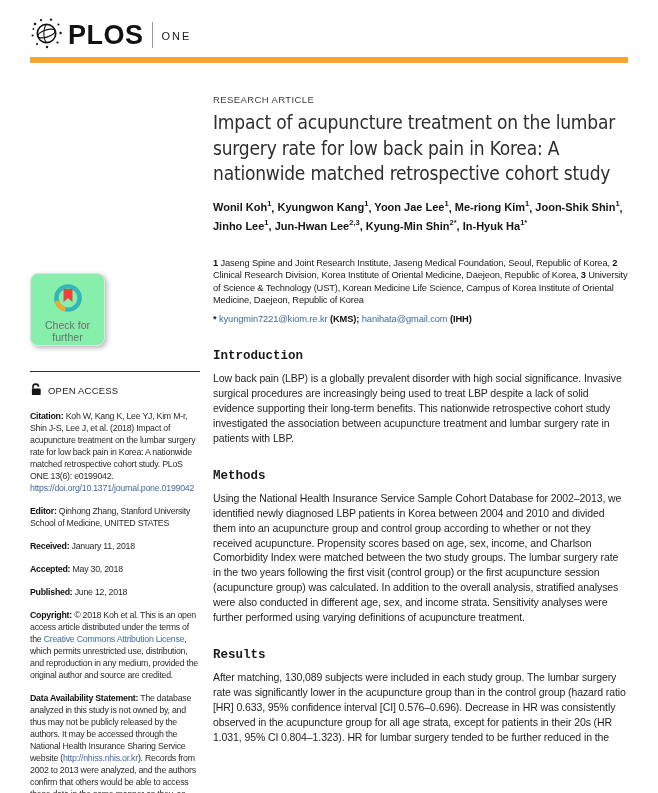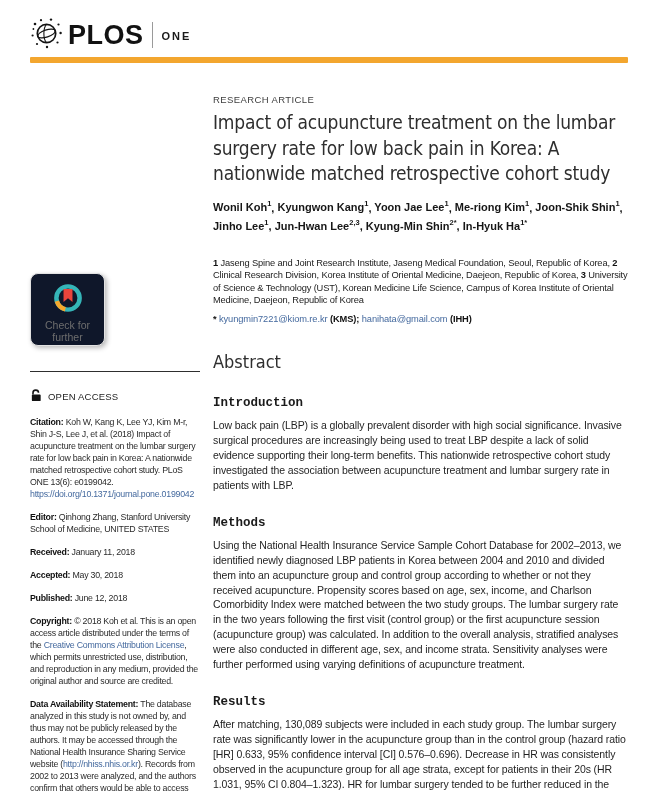--- a/index.html
+++ b/index.html
@@ -7,37 +7,37 @@
   body {
     width:658px; height:793px; overflow:hidden; position:relative;
     font-family:"Liberation Sans", sans-serif; color:#222;
   }
   
   .header { padding:16px 30px 8px 30px; }
   .logo-row { display:flex; align-items:center; height:38px; }
   .globe { margin-right:5px; }
   .brand { font-size:27px; font-weight:700; letter-spacing:0.5px; color:#121212; }
   .logo-sep { width:1px; height:26px; background:#9a9a9a; margin:0 9px 0 8px; }
-  .journal { font-size:11px; font-weight:700; letter-spacing:2px; color:#1a1a1a; padding-top:2px; }
+  .journal { font-size:11px; font-weight:400; letter-spacing:2px; color:#1a1a1a; padding-top:2px; }
   .accent-bar { height:6px; margin-top:3px; border-radius:1px; }
 
   
   .content { display:flex; padding:0 30px; gap:13px; }
   .sidebar { width:170px; flex:0 0 170px; padding-top:202px;
              font-size:8.8px; letter-spacing:-0.25px; line-height:12px; color:#2b2b2b; }
   .main { width:415px; flex:0 0 415px; padding-top:23px; }
 
   
   .badge {
-    width:75px; height:73px; background:#0f172a; border:1px solid #e2e2e2; border-radius:8px;
+    width:75px; height:73px; background:#86efac; border:1px solid #e2e2e2; border-radius:8px;
     box-shadow:2px 2px 5px rgba(0,0,0,0.28); text-align:center; padding-top:7px; cursor:pointer;
   }
   .badge-label { font-size:10.5px; letter-spacing:0; line-height:11.5px; color:#6e6e6e; margin-top:2px; }
   .side-divider { border:none; border-top:1px solid #2e2e2e; margin-top:25px; width:100%; }
-  .oa-row { display:flex; align-items:center; gap:5px; margin-top:17px; }
+  .oa-row { display:flex; align-items:center; gap:5px; margin-top:11px; }
   .oa-label { font-size:9.5px; letter-spacing:0.2px; color:#1d1d1d; }
   .meta { margin-top:11px; }
   .meta b { color:#111; }
   .meta a, .main a { color:#44699e; cursor:pointer; }
 
   
   .kicker { font-size:9.5px; letter-spacing:0.4px; color:#3e3e3e; }
   .title { font-size:19px; line-height:25.5px; font-weight:400; letter-spacing:-0.2px;
            color:#2e2e2e; margin-top:5px; font-family:"DejaVu Sans", sans-serif;
            font-stretch:condensed; }
@@ -129,21 +129,20 @@
   <main class="main">
     <div class="kicker">RESEARCH ARTICLE</div>
     <h1 class="title">Impact of acupuncture treatment on the lumbar surgery rate for low back pain in Korea: A nationwide matched retrospective cohort study</h1>
 
     <p class="authors"><span>Wonil Koh<sup>1</sup></span>, <span>Kyungwon Kang<sup>1</sup></span>, <span>Yoon Jae Lee<sup>1</sup></span>, <span>Me-riong Kim<sup>1</sup></span>, <span>Joon-Shik Shin<sup>1</sup></span>, <span>Jinho Lee<sup>1</sup></span>, <span>Jun-Hwan Lee<sup>2,3</sup></span>, <span>Kyung-Min Shin<sup>2*</sup></span>, <span>In-Hyuk Ha<sup>1*</sup></span></p>
 
     <p class="affils"><b>1</b> Jaseng Spine and Joint Research Institute, Jaseng Medical Foundation, Seoul, Republic of Korea, <b>2</b> Clinical Research Division, Korea Institute of Oriental Medicine, Daejeon, Republic of Korea, <b>3</b> University of Science &amp; Technology (UST), Korean Medicine Life Science, Campus of Korea Institute of Oriental Medicine, Daejeon, Republic of Korea</p>
 
     <p class="correspond"><b>*</b> <a>kyungmin7221@kiom.re.kr</a> <b>(KMS);</b> <a>hanihata@gmail.com</a> <b>(IHH)</b></p>
 
-    <h2 class="abstract-h">Abstract</h2>
 
     <h3 class="sec-h">Introduction</h3>
     <p class="sec-p">Low back pain (LBP) is a globally prevalent disorder with high social significance. Invasive surgical procedures are increasingly being used to treat LBP despite a lack of solid evidence supporting their long-term benefits. This nationwide retrospective cohort study investigated the association between acupuncture treatment and lumbar surgery rate in patients with LBP.</p>
 
     <h3 class="sec-h">Methods</h3>
     <p class="sec-p">Using the National Health Insurance Service Sample Cohort Database for 2002–2013, we identified newly diagnosed LBP patients in Korea between 2004 and 2010 and divided them into an acupuncture group and control group according to whether or not they received acupuncture. Propensity scores based on age, sex, income, and Charlson Comorbidity Index were matched between the two study groups. The lumbar surgery rate in the two years following the first visit (control group) or the first acupuncture session (acupuncture group) was calculated. In addition to the overall analysis, stratified analyses were also conducted in different age, sex, and income strata. Sensitivity analyses were further performed using varying definitions of acupuncture treatment.</p>
 
     <h3 class="sec-h">Results</h3>
     <p class="sec-p">After matching, 130,089 subjects were included in each study group. The lumbar surgery rate was significantly lower in the acupuncture group than in the control group (hazard ratio [HR] 0.633, 95% confidence interval [CI] 0.576–0.696). Decrease in HR was consistently observed in the acupuncture group for all age strata, except for patients in their 20s (HR 1.031, 95% CI 0.804–1.323). HR for lumbar surgery tended to be further reduced in the</p>
   </main>

